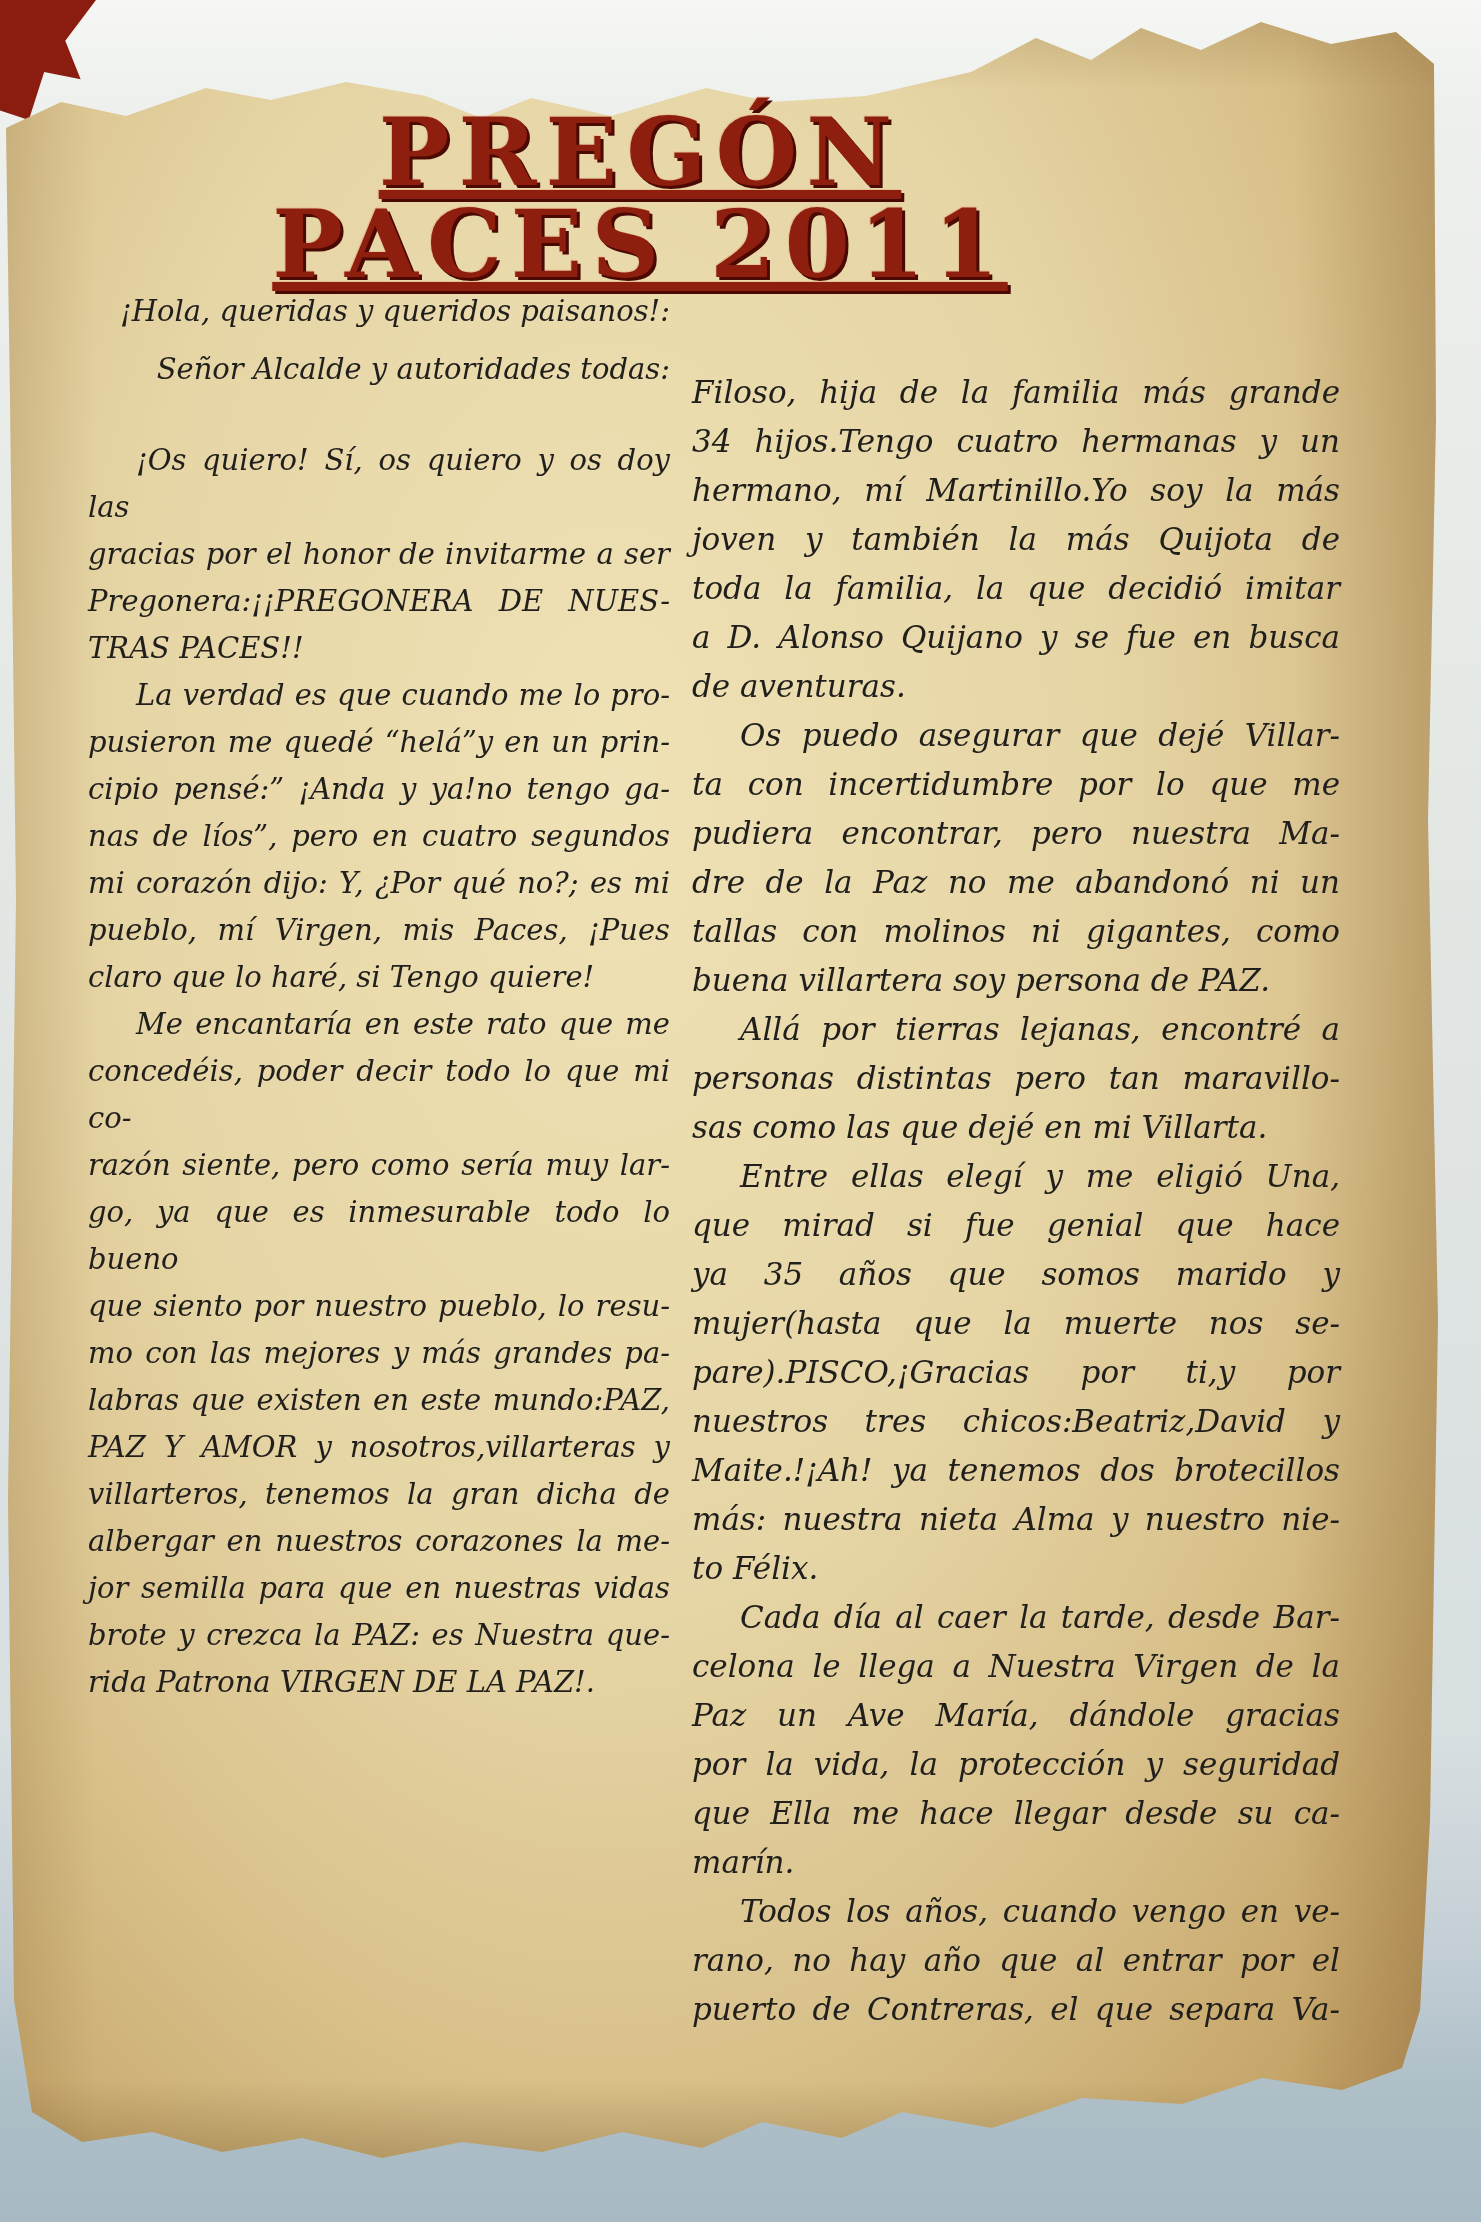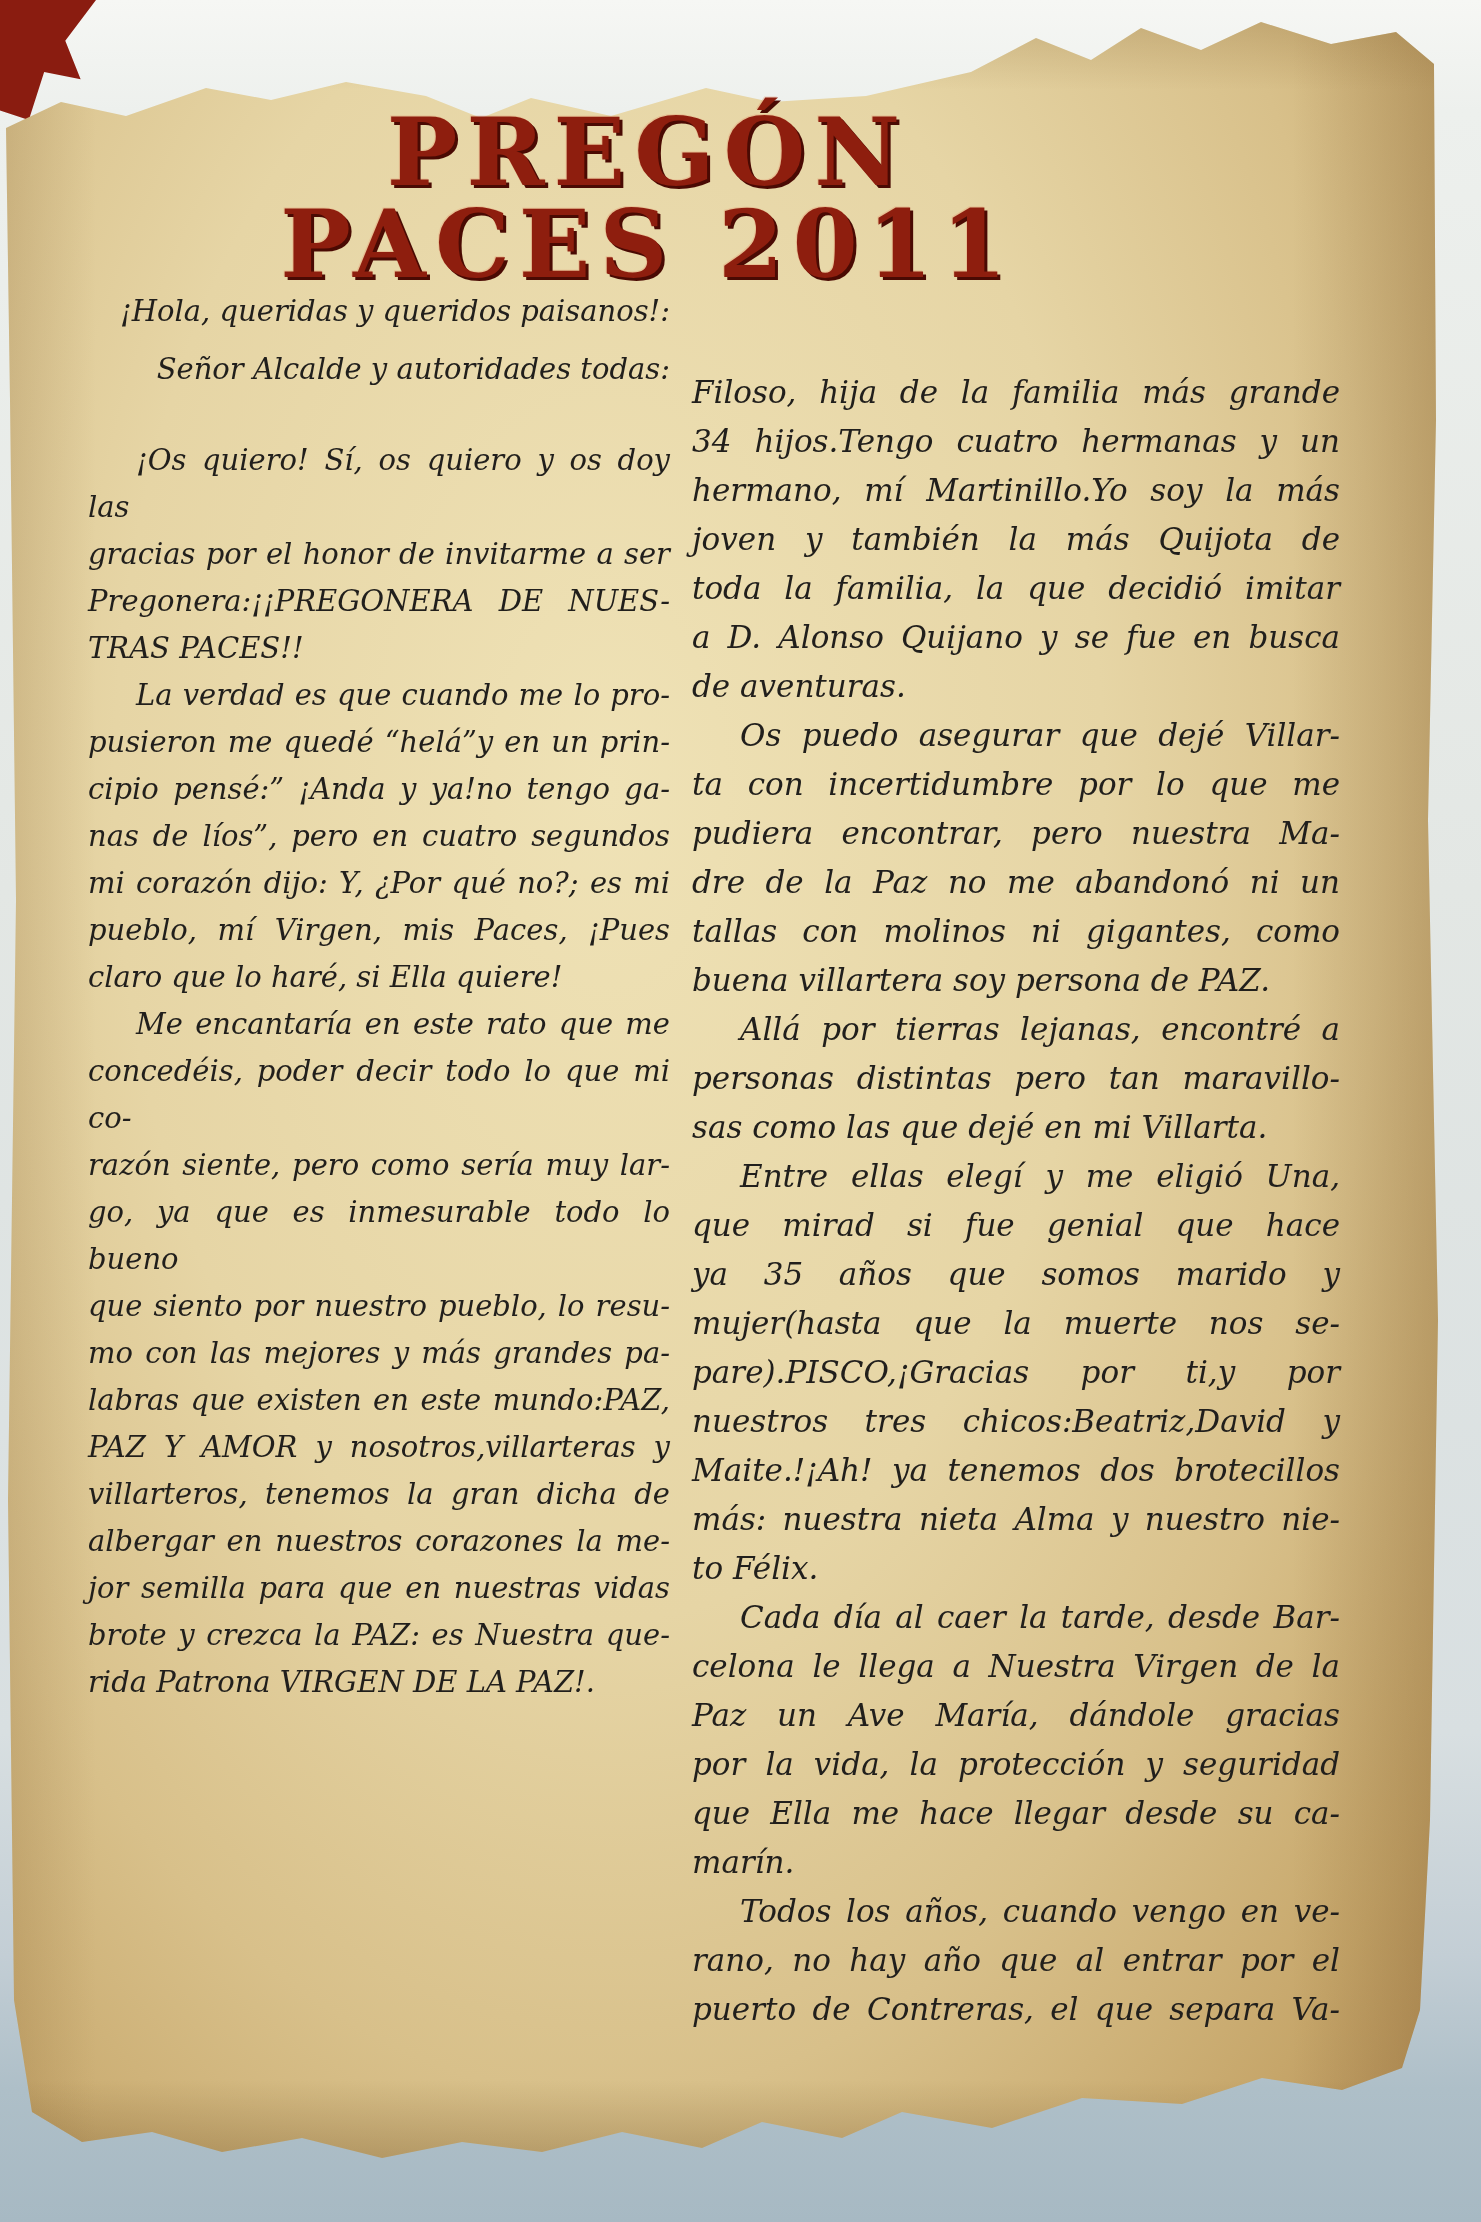--- a/index.html
+++ b/index.html
@@ -28,23 +28,24 @@
   }
   .paper-shade{
     position:absolute;inset:0;
     background:
       linear-gradient(180deg,rgba(130,95,45,.30) 0,rgba(130,95,45,0) 90px),
       linear-gradient(0deg,rgba(95,65,25,.38) 0,rgba(95,65,25,0) 110px),
       linear-gradient(270deg,rgba(120,85,40,.28) 0,rgba(120,85,40,0) 150px),
       linear-gradient(90deg,rgba(120,85,40,.18) 0,rgba(120,85,40,0) 90px);
   }
   .title{
-    position:absolute;left:233px;top:106px;width:830px;text-align:center;
+    position:absolute;left:225px;top:106px;width:830px;text-align:center;
     font-weight:700;line-height:.98;letter-spacing:9px;
     text-shadow:3px 3px 0 #4a0a03,-1px -1px 0 rgba(230,150,110,.35);
+    text-decoration:underline;
   }
   .title .t1{font-size:94px;}
   .title .t2{font-size:94px;}
   .col{position:absolute;color:#211f1c;}
   .col-left{left:88px;top:288px;width:582px;font-size:29px;line-height:47px;font-style:italic;}
   .col-right{left:692px;top:368px;width:648px;font-size:31px;line-height:49px;font-style:italic;}
   .intro-line{ text-align:right;}
   .intro-gap{margin-top:11px;}
   .intro-indent{text-indent:26px;}
   .col-left .paras{margin-top:44px;}
@@ -78,21 +79,21 @@
           <div class="line">Pregonera:¡¡PREGONERA DE NUES-</div>
           <div class="line lastline">TRAS PACES!!</div>
         </div>
         <div class="para">
           <div class="line indent">La verdad es que cuando me lo pro-</div>
           <div class="line">pusieron me quedé “helá”y en un prin-</div>
           <div class="line">cipio pensé:” ¡Anda y ya!no tengo ga-</div>
           <div class="line">nas de líos”, pero en cuatro segundos</div>
           <div class="line">mi corazón dijo: Y, ¿Por qué no?; es mi</div>
           <div class="line">pueblo, mí Virgen, mis Paces, ¡Pues</div>
-          <div class="line lastline">claro que lo haré, si Ella quiere!</div>
+          <div class="line lastline">claro que lo haré, si Tengo quiere!</div>
         </div>
         <div class="para">
           <div class="line indent">Me encantaría en este rato que me</div>
           <div class="line">concedéis, poder decir todo lo que mi co-</div>
           <div class="line">razón siente, pero como sería muy lar-</div>
           <div class="line">go, ya que es inmesurable todo lo bueno</div>
           <div class="line">que siento por nuestro pueblo, lo resu-</div>
           <div class="line">mo con las mejores y más grandes pa-</div>
           <div class="line">labras que existen en este mundo:PAZ,</div>
           <div class="line">PAZ Y AMOR y nosotros,villarteras y</div>

